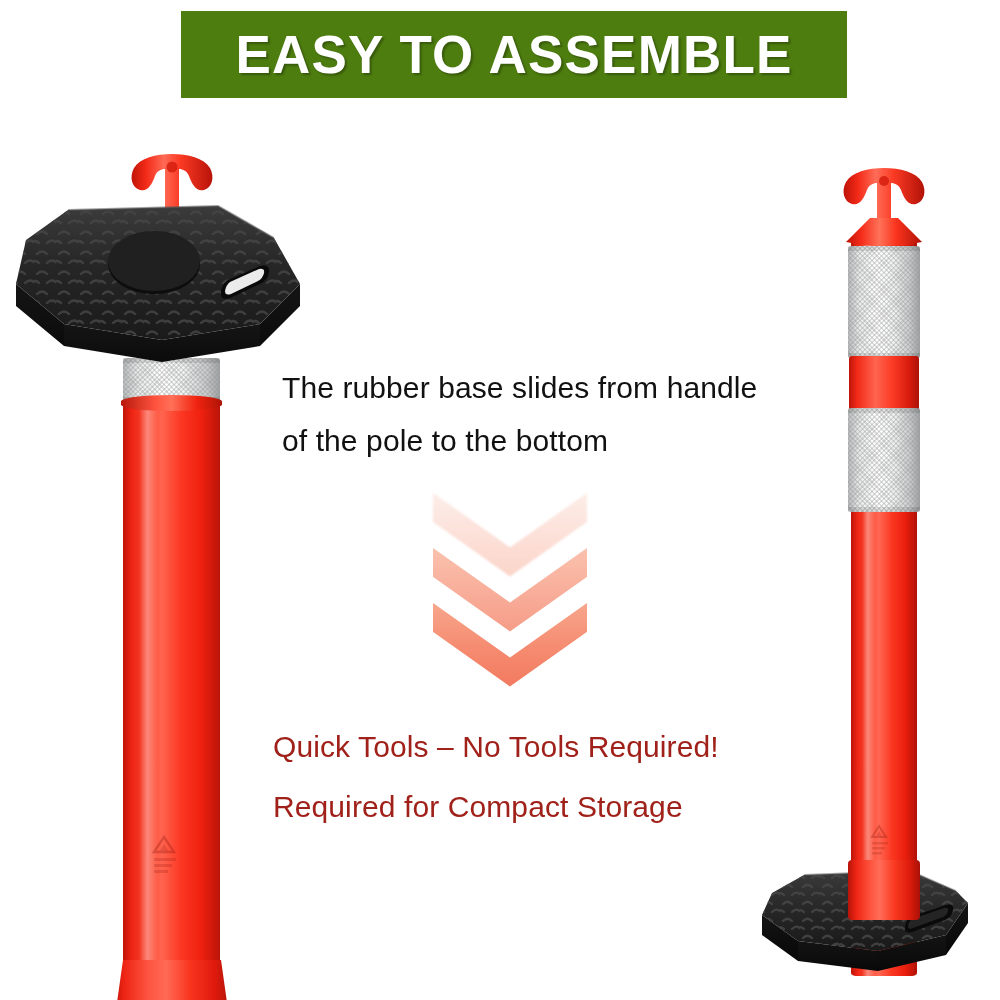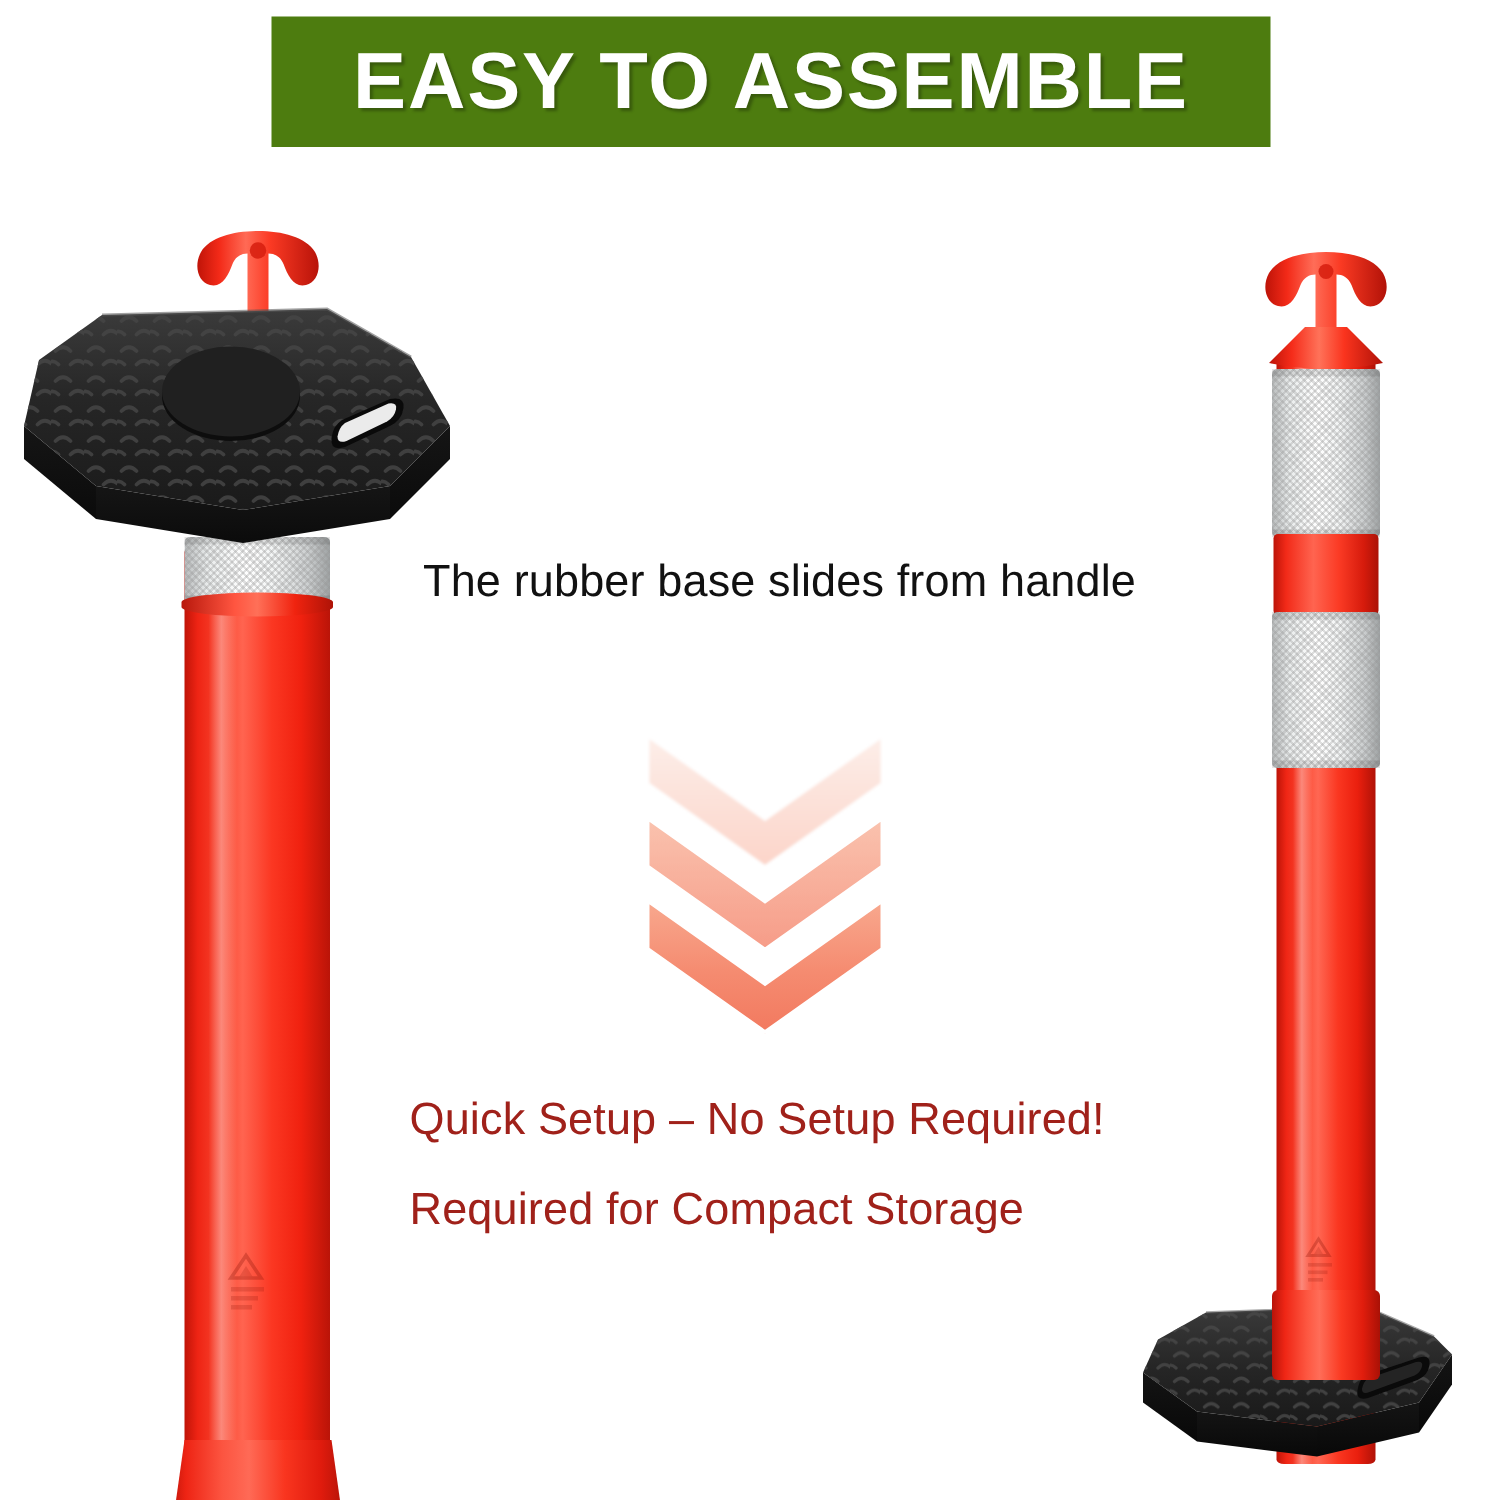--- a/index.html
+++ b/index.html
@@ -242,20 +242,21 @@
         <path d="M216 92 L248 78 Q258 76 257 84 Q256 92 248 96 L218 110 Q208 113 209 104 Q210 96 216 92 Z" fill="#0a0a0a"></path>
         <path d="M218 94 L247 81 Q253 80 252 85 Q251 90 246 93 L219 106 Q213 108 213 103 Q214 97 218 94 Z" fill="#ffffff" opacity=".92"></path>
 
         <path d="M56 22 L206 18 L262 50" stroke="#555" stroke-width="2" fill="none" opacity=".55"></path>
       </svg>
     </div>
   </div>
 
   <div class="desc">
     <div>The rubber base slides from handle</div>
+    <div>of the pole to the bottom</div>
   </div>
 
   <div class="chev-wrap">
     <div class="chev c1">
       <svg viewBox="0 0 170 96">
         <defs>
           <linearGradient id="cg1" x1="0" y1="0" x2="0" y2="1">
             <stop offset="0%" stop-color="#fbd9cd"></stop>
             <stop offset="100%" stop-color="#f79a7f"></stop>
           </linearGradient>
@@ -281,21 +282,21 @@
             <stop offset="0%" stop-color="#f8a98f"></stop>
             <stop offset="55%" stop-color="#f58b70"></stop>
             <stop offset="100%" stop-color="#f2795f"></stop>
           </linearGradient>
         </defs>
         <path d="M6 6 L85 62 L164 6 L164 40 L85 96 L6 40 Z" fill="url(#cg3)" stroke="#ffffff" stroke-width="4"></path>
       </svg>
     </div>
   </div>
 
-  <div class="redline l1">Quick Setup – No Setup Required!</div>
+  <div class="redline l1">Quick Tools – No Tools Required!</div>
   <div class="redline l2">Required for Compact Storage</div>
 
   <div class="pole" style="left:730px;top:160px;width:270px;height:800px;">
 
     <div class="tube" style="left:121px; top:76px; width:66px; height:740px;
                 background: linear-gradient(90deg,#bd1408 0%,#ef2615 10%,#fc4f39 30%,#ff6753 42%,#fa3721 62%,#ea1f0e 82%,#b01207 100%);">
     </div>
 
     <div class="emboss" style="left:136px; top:663px; width:34px; height:34px;">
       <svg viewBox="0 0 34 34">

